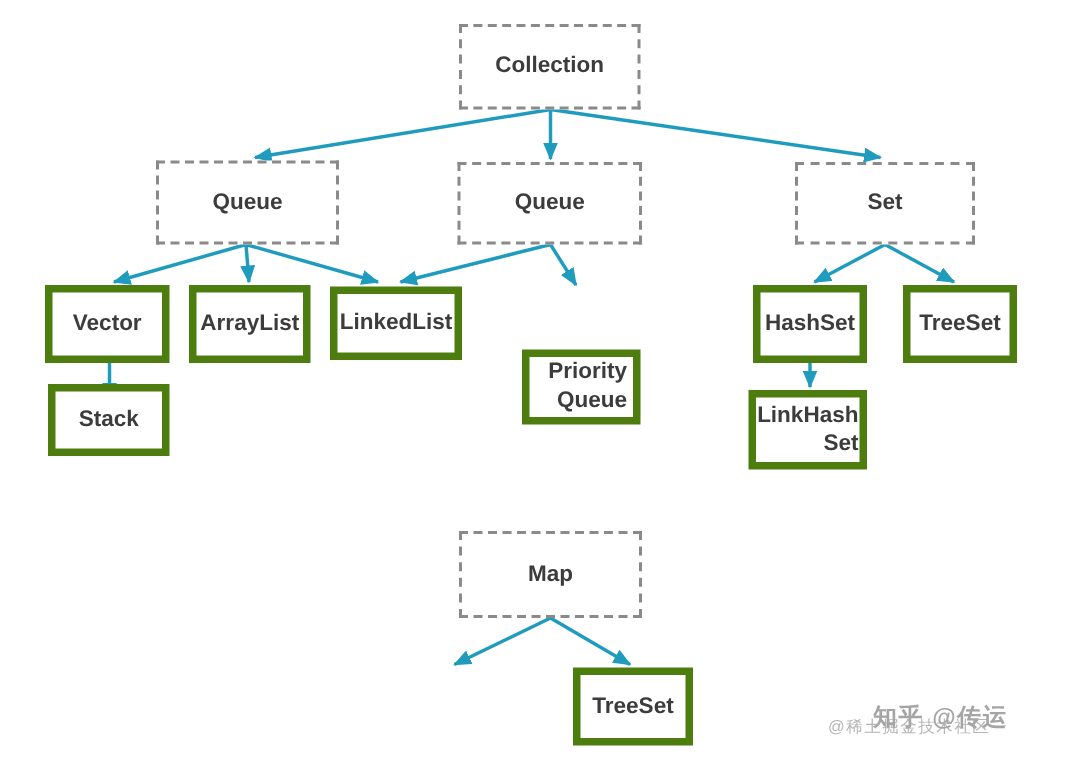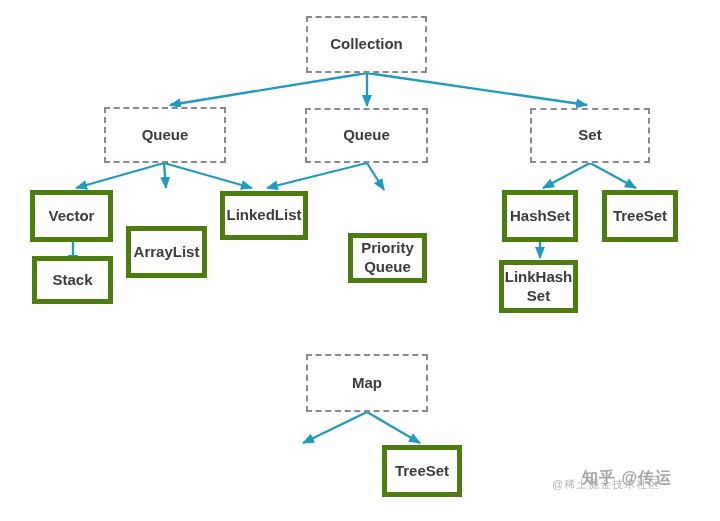--- a/index.html
+++ b/index.html
@@ -19,21 +19,21 @@
     left: 0; top: 0;
     width: 720px; height: 521px;
     pointer-events: none;
   }
   .node {
     position: absolute;
     box-sizing: border-box;
     display: flex;
     align-items: center;
     justify-content: center;
-    text-align: center;
+    text-align: right;
     background: #ffffff;
     color: #3c3c3c;
     font-weight: bold;
     font-size: 15px;
     line-height: 1.25;
     padding: 2px 4px;
   }
   .node.dashed {
     border: 2px dashed #8a8a8a;
   }
@@ -110,21 +110,21 @@
     </div>
     <div class="node dashed" style="left: 530px; top: 108px; width: 120px; height: 55px;">
       <span>Set</span>
     </div>
     <div class="node dashed" style="left: 305px; top: 108px; width: 123px; height: 55px;">
       <span>Queue</span>
     </div>
     <div class="node solid" style="left: 30px; top: 190px; width: 83px; height: 52px;">
       <span>Vector</span>
     </div>
-    <div class="node solid" style="left: 126px; top: 190px; width: 81px; height: 52px; margin-top: 36px;">
+    <div class="node solid" style="left: 126px; top: 190px; width: 81px; height: 52px;">
       <span>ArrayList</span>
     </div>
     <div class="node solid" style="left: 220px; top: 191px; width: 88px; height: 49px;">
       <span>LinkedList</span>
     </div>
     <div class="node solid" style="left: 348px; top: 192px; width: 79px; height: 50px; margin-top: 41px;">
       <span>Priority Queue</span>
     </div>
     <div class="node solid" style="left: 502px; top: 190px; width: 76px; height: 52px;">
       <span>HashSet</span>

